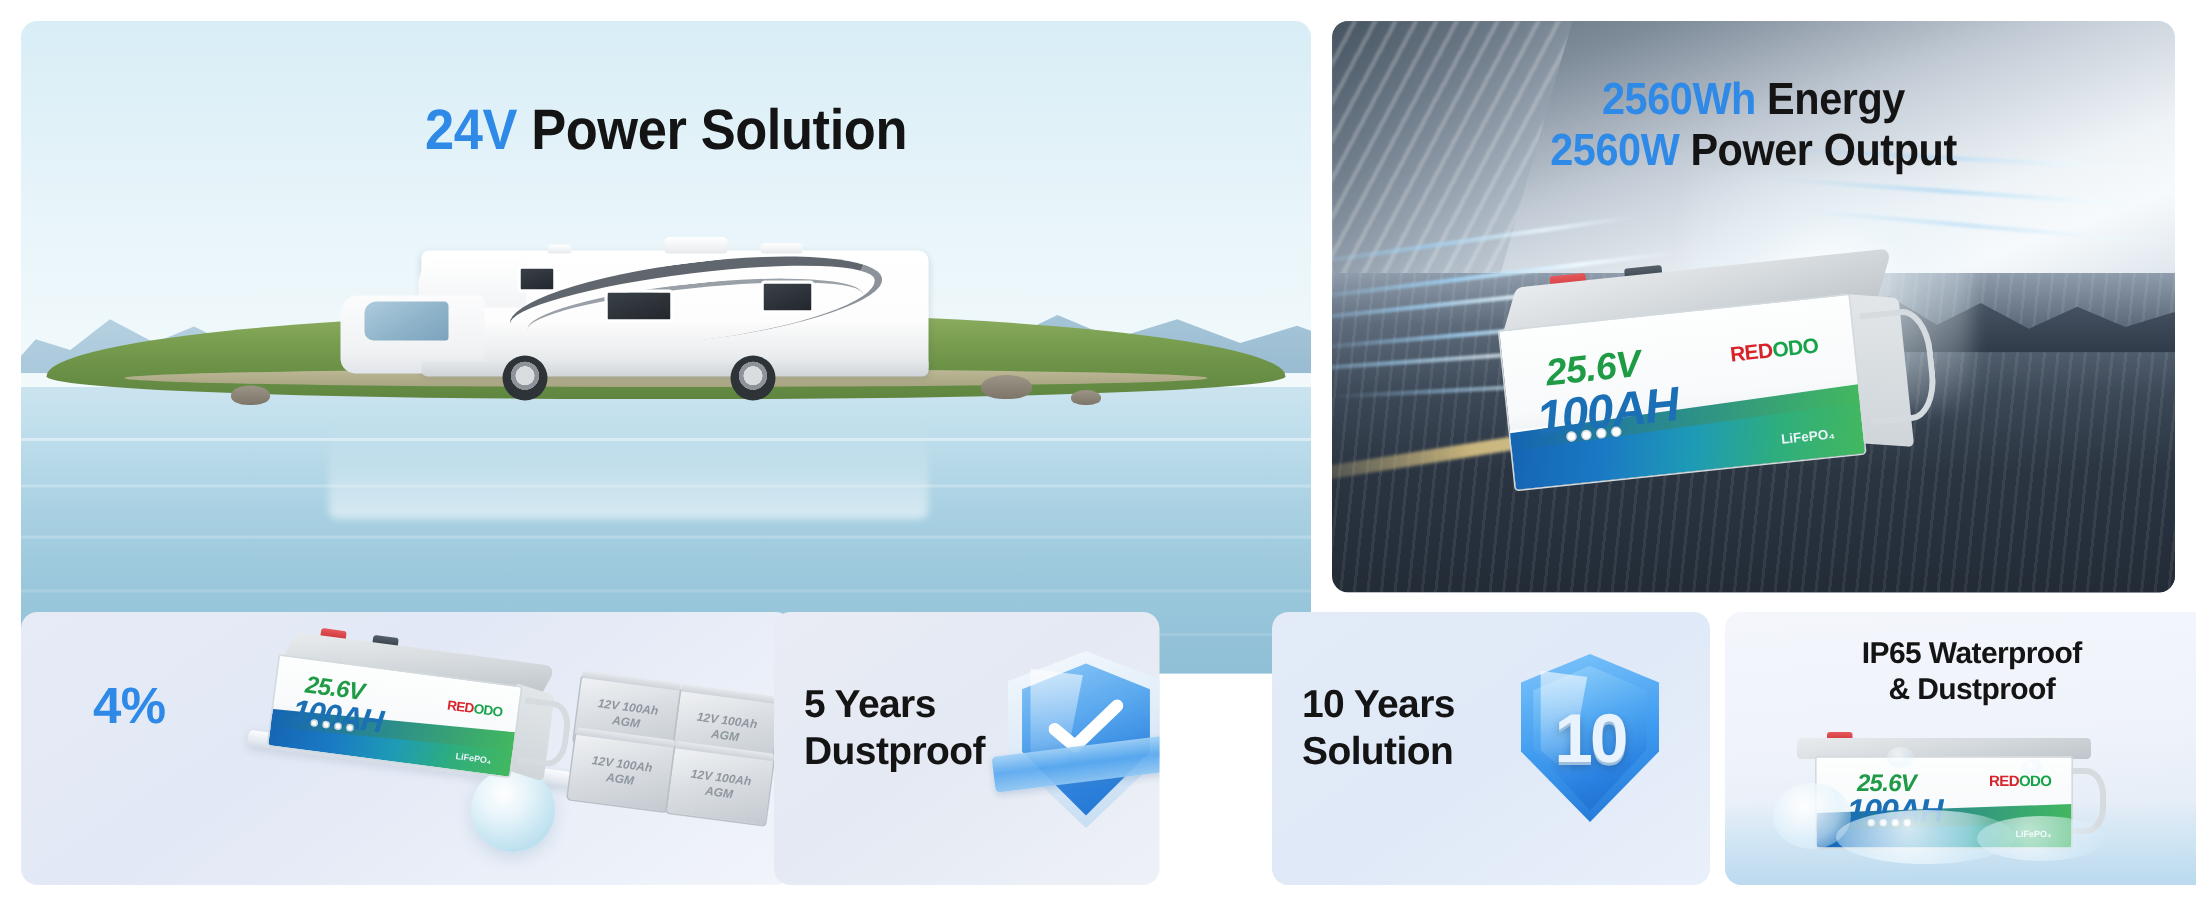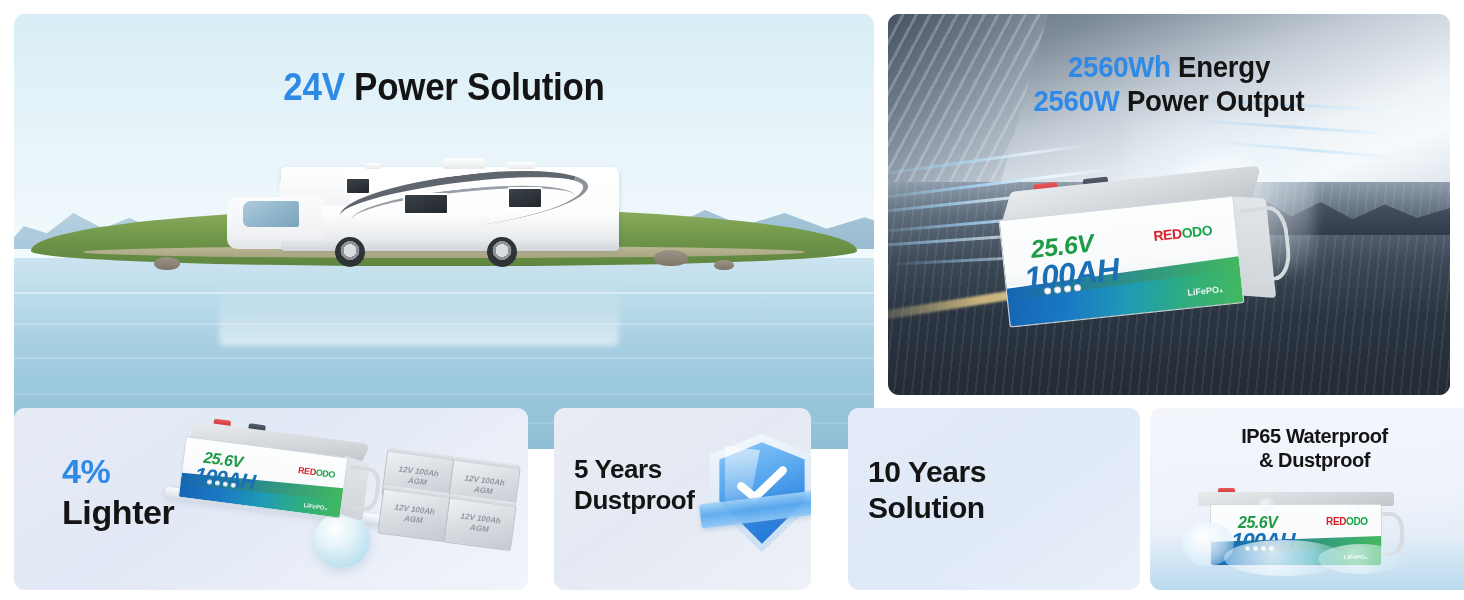--- a/index.html
+++ b/index.html
@@ -141,21 +141,21 @@
   
   .headline { position:absolute; font-weight:bold; line-height:1.12;
     color:#141414; letter-spacing:-.3px;
     transform: scaleX(.92); transform-origin: center; }
   .accent { color:#2e8ae6; }
 
   
   .card { position:absolute; top:408px; height:182px; border-radius:11px; overflow:hidden; }
   #card-lighter { left:14px; width:514px;
     background: linear-gradient(145deg,#e6ebf6 0%,#e2e8f5 40%,#eaeff8 72%,#f1f4fa 100%); }
-  #card-coverage { left:554px; width:257px;
+  #card-coverage { left:516px; width:257px;
     background: linear-gradient(145deg,#e9ecf4 0%,#e4e9f3 46%,#eef1f7 100%); }
   #card-lifespan { left:848px; width:292px;
     background: linear-gradient(145deg,#e3ebf8 0%,#e0e9f7 52%,#e9f0fb 100%); }
   #card-ip65 { left:1150px; width:329px;
     background: linear-gradient(175deg,#f4f6fc 0%,#eef2fa 52%,#e3ecf6 78%,#dbe8f3 100%); }
   .card-text { position:absolute; font-weight:bold; color:#141414;
     line-height:1.2; letter-spacing:-.4px; }
 
   
   .seesaw-plank { position:absolute; left:150px; top:100px; width:330px; height:11px;
@@ -338,21 +338,20 @@
         <div class="agm-top"></div>
       </div>
       <div class="agm" style="left:62px;  top:59px; font-size:8px;">
         <span><span>12V 100Ah</span><br><span>AGM</span></span>
         <div class="agm-top"></div>
       </div>
     </div>
 
     <div class="card-text" style="left:48px; top:43px; font-size:34px;">
       <span class="accent">4%</span><br>
-      <span>Lighter</span>
     </div>
   </div>
 
   <div class="card" id="card-coverage">
     <div class="card-text" style="left:20px; top:46px; font-size:26px;">
       <span>5 Years</span><br>
       <span>Dustproof</span>
     </div>
     <div class="shield-wrap" style="left:156px; top:26px; width:104px; height:118px;">
       <div class="shield">
@@ -361,23 +360,31 @@
         <div class="shield-gloss"></div>
         <svg class="check" viewBox="0 0 48 34">
           <path d="M4 18 L17 29 L44 3" fill="none" stroke="#ffffff" stroke-width="8" stroke-linecap="round" stroke-linejoin="round"></path>
         </svg>
         <div class="shield-ribbon"></div>
       </div>
     </div>
   </div>
 
   <div class="card" id="card-lifespan">
-    <div class="card-text" style="left:20px; top:46px; font-size:30px;">
+    <div class="card-text" style="left:20px; top:46px; font-size:26px;">
       <span>10 Years</span><br>
       <span>Solution</span>
+    </div>
+    <div class="shield-wrap" style="left:166px; top:28px; width:92px; height:112px;">
+      <div class="shield">
+        <div class="shield-outer" style="background:linear-gradient(165deg,#7fc6fb 0%,#3f9bf0 52%,#1f74d4 100%);"></div>
+        <div class="shield-inner" style="background:linear-gradient(160deg,#9ad5fd 0%,#52a9f2 40%,#2b82e2 72%,#1a6ac6 100%);"></div>
+        <div class="shield-gloss"></div>
+        <div class="shield-10" style="font-size:46px;">10</div>
+      </div>
     </div>
   </div>
 
   <div class="card" id="card-ip65">
     <div class="ip-water"></div>
 
     <div class="card-text" style="left:0; right:0; top:16px; text-align:center; font-size:20px;">
       <span>IP65 Waterproof</span><br>
       <span>&amp; Dustproof</span>
     </div>

